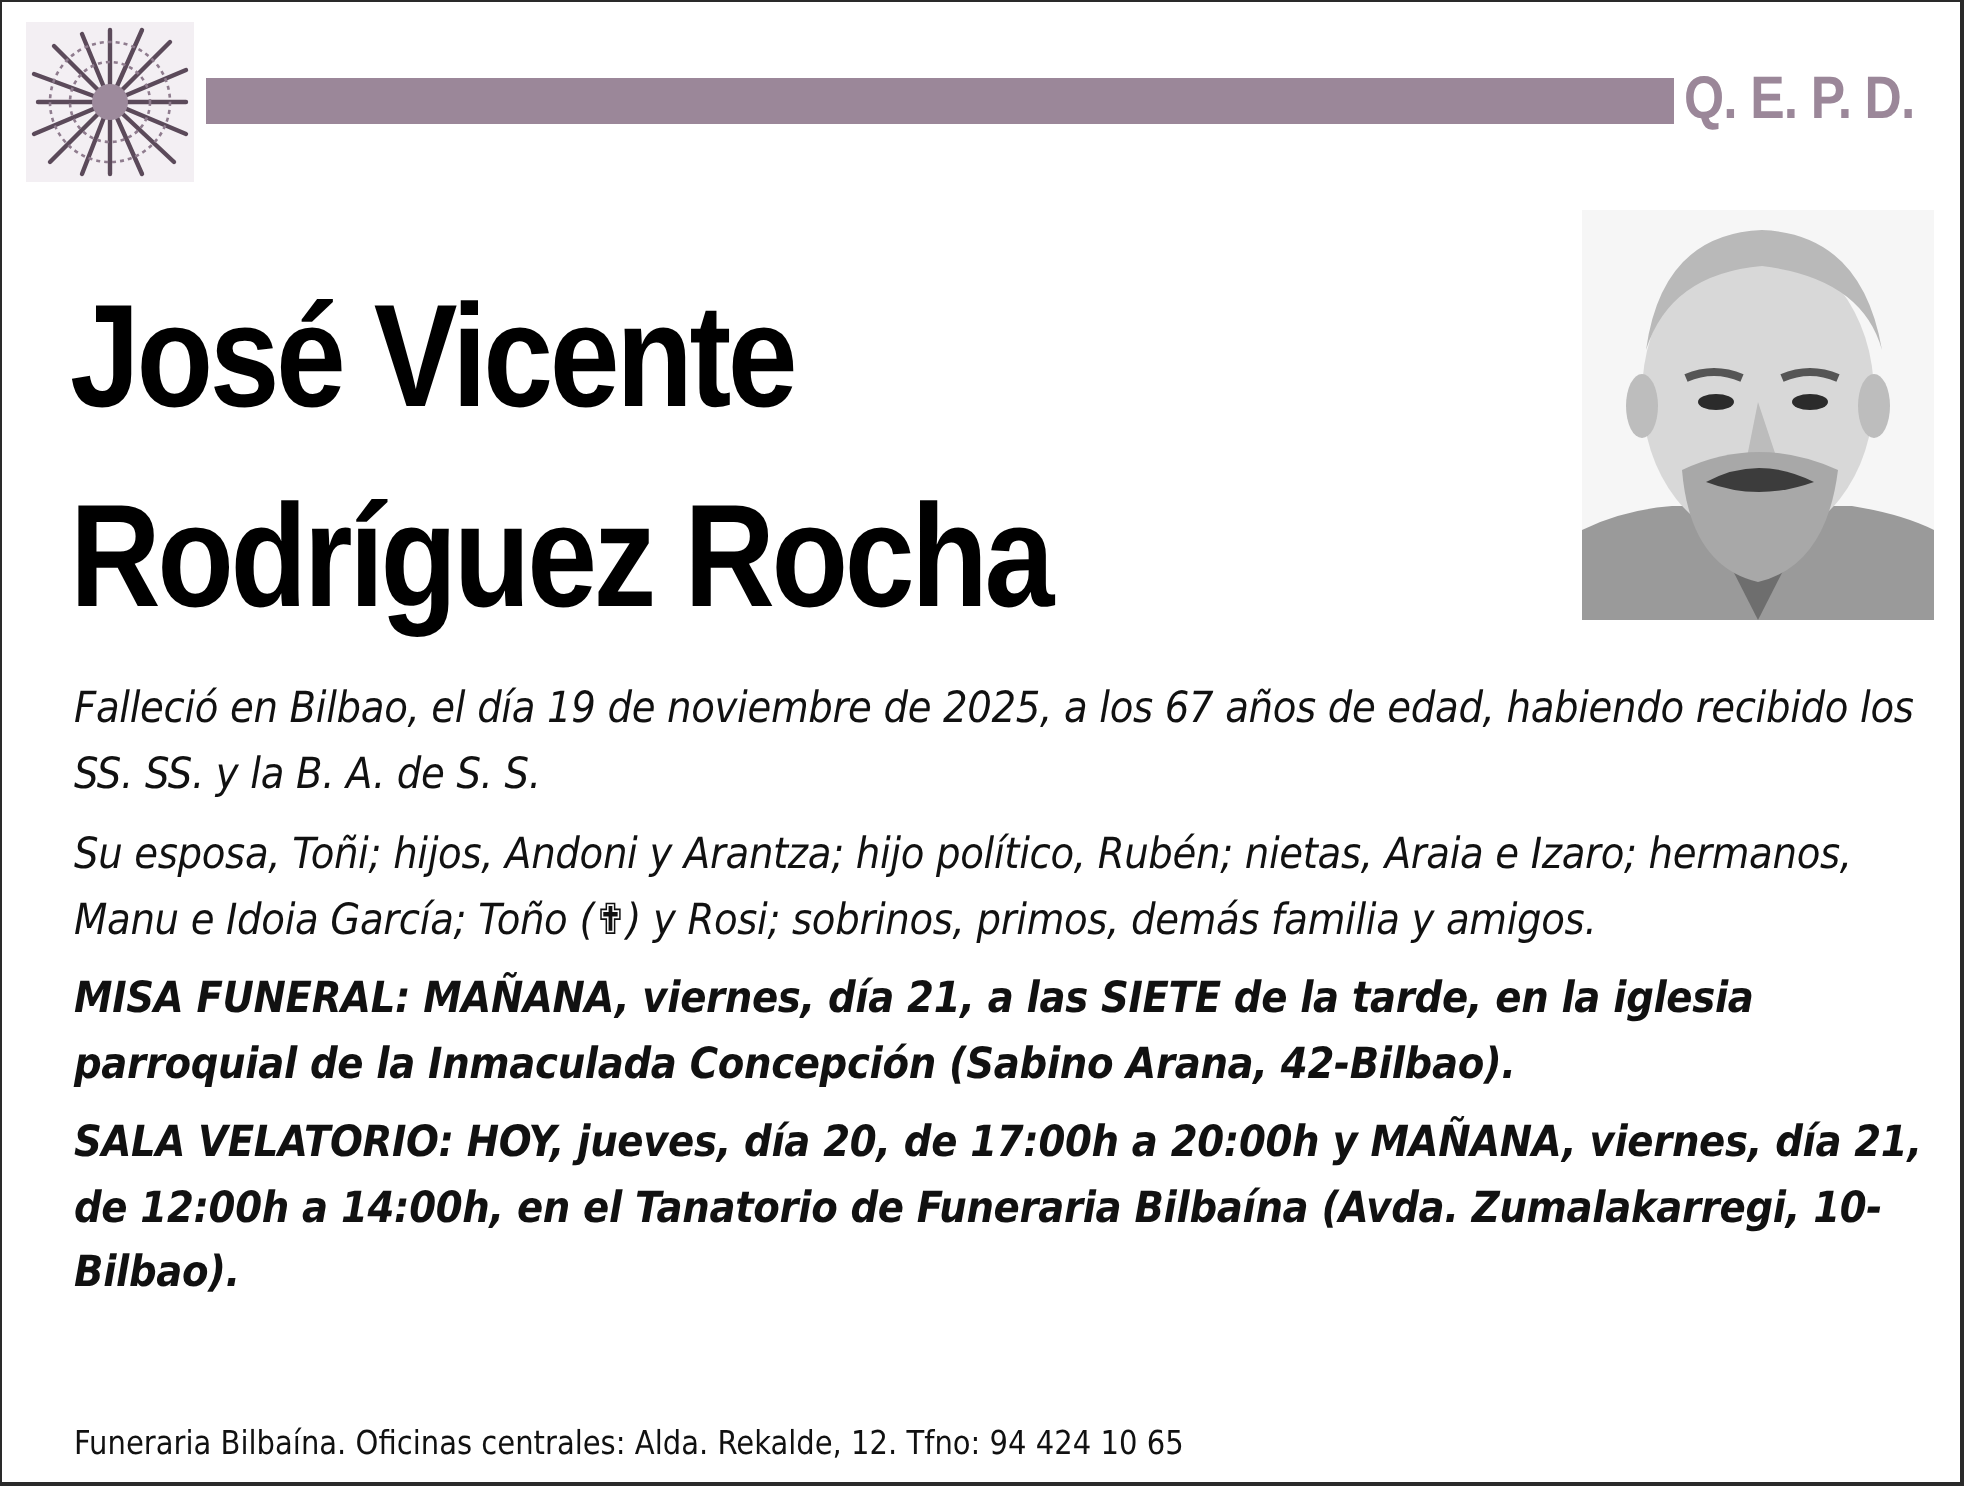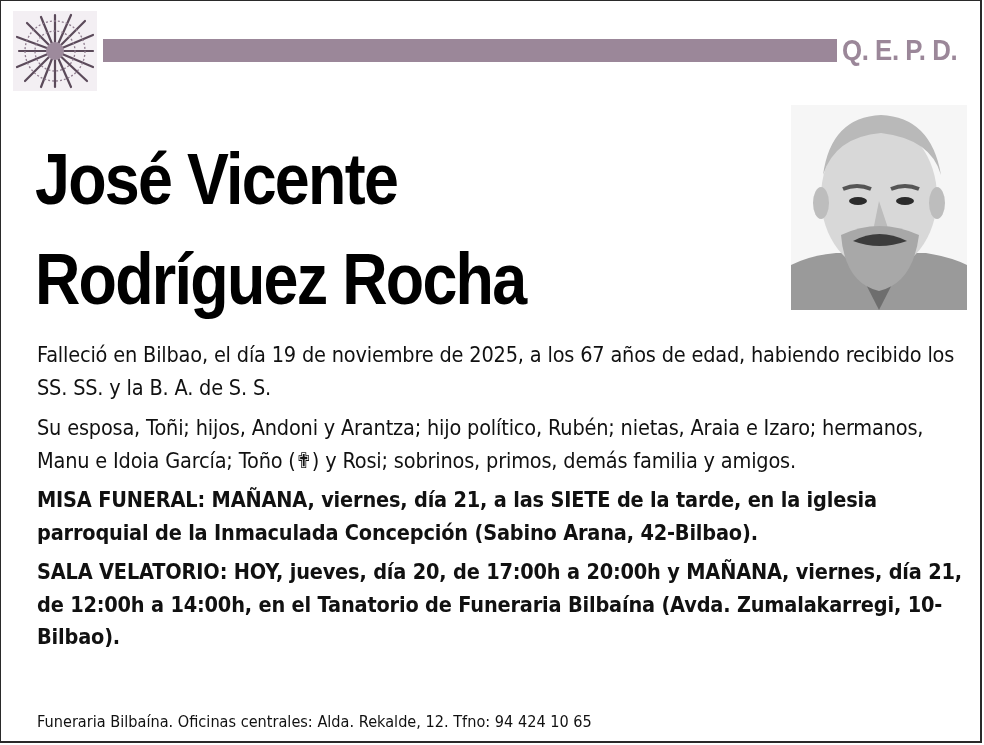--- a/index.html
+++ b/index.html
@@ -29,21 +29,21 @@
       letter-spacing: -2px; transform: scaleX(0.86); transform-origin: left top;
       white-space: nowrap;
     }
     .name div { height: 100px; }
     .photo {
       position: absolute; left: 790px; top: 104px; width: 176px; height: 205px;
       background: #f4f4f4; overflow: hidden;
     }
     .text {
       position: absolute; left: 36px; top: 338px; width: 930px;
-      font-family: "DejaVu Sans", sans-serif; color: #111;
+      font-family: "DejaVu Sans", sans-serif; color: #111; font-style: italic;
     }
     .p {
       font-size: 21.5px; line-height: 32.5px; margin: 0 0 7px 0;
       transform: scaleX(0.9); transform-origin: left top; width: 1030px;
       letter-spacing: -0.2px;
     }
     .p.bold { font-weight: bold; font-size: 21.5px; }
     .p.first { margin-bottom: 8px; }
     .footer {
       position: absolute; left: 36px; top: 711px;

